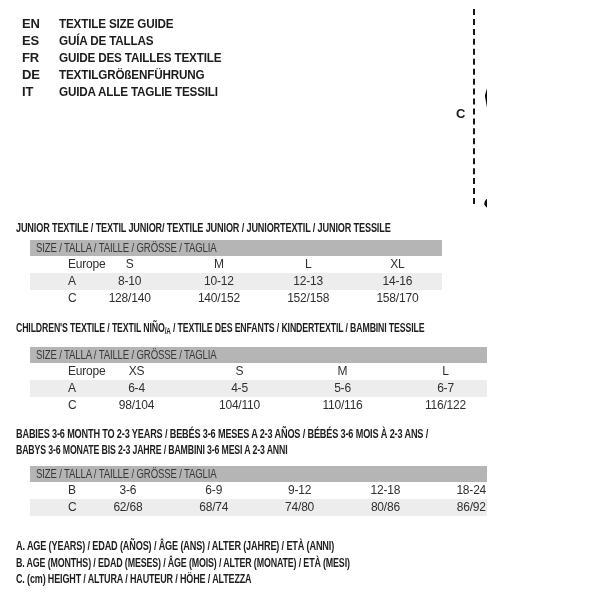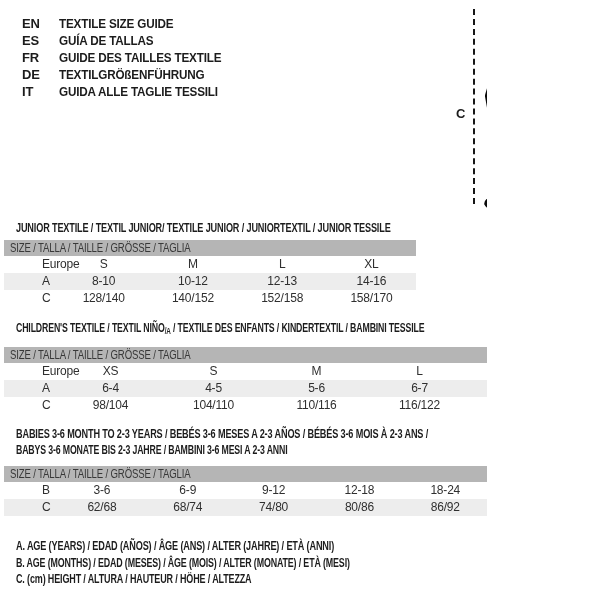--- a/index.html
+++ b/index.html
@@ -11,21 +11,21 @@
   
   .lang{position:absolute;left:22px;top:15px;font-weight:700;font-size:13px;line-height:17px;}
   .lang-row{display:flex;}
   .lang-code{width:37px;flex:0 0 37px;}
   
   .dash-line{position:absolute;left:473px;top:9px;height:195px;width:0;border-left:2.5px dashed #161616;}
   .c-label{position:absolute;left:456px;top:106px;font-weight:700;font-size:13px;}
   .baby{position:absolute;left:483px;top:4px;}
   
   .tbl-title{position:absolute;left:16px;font-weight:700;font-size:12.5px;line-height:16px;}
-  .tbl{position:absolute;left:4px;font-size:12px;color:#2f2f2f;}
+  .tbl{position:absolute;left:30px;font-size:12px;color:#2f2f2f;}
   .bar{background:#b5b5b5;height:16px;display:flex;align-items:center;padding-left:6px;box-sizing:border-box;color:#383838;}
   .row{display:grid;height:17px;line-height:17px;}
   .row .lbl{padding-left:6px;text-align:left;margin-left:32px;}
   .row .val{text-align:center;}
   .stripe{background:#ededed;}
   .subsc{font-size:9px;vertical-align:-2px;}
   
   .notes{position:absolute;left:16px;top:538px;font-weight:700;font-size:12.5px;line-height:16.5px;}
 </style>
 </head>

